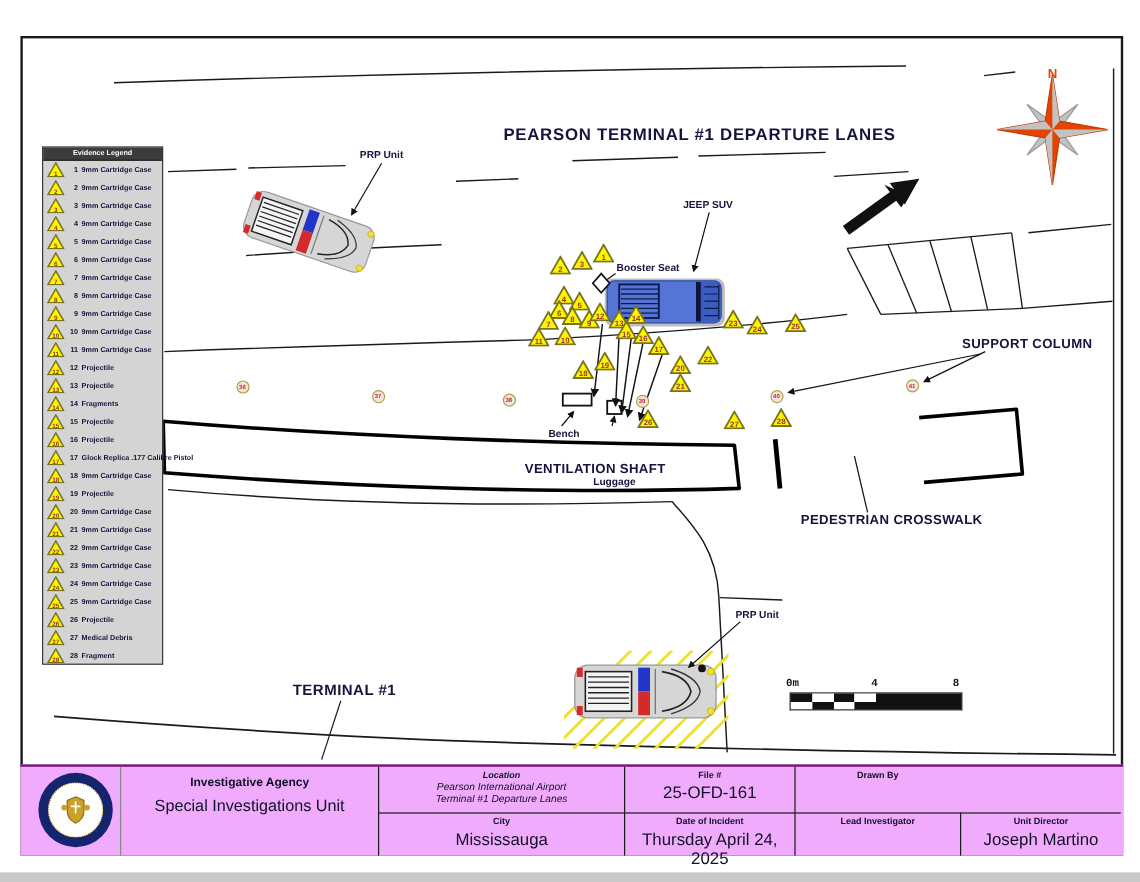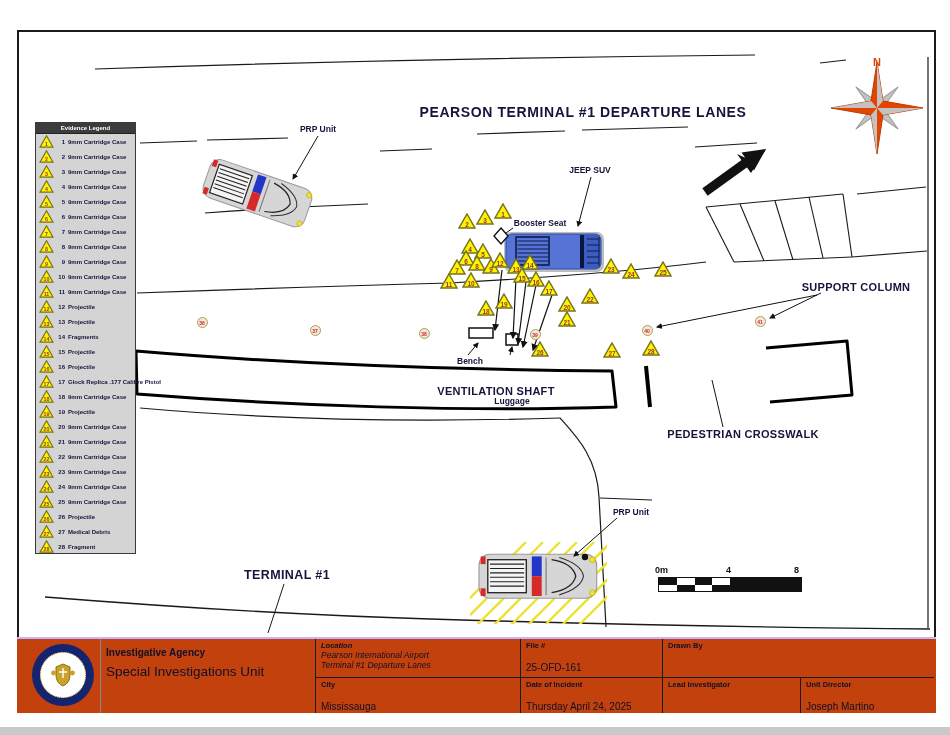--- a/index.html
+++ b/index.html
@@ -32,27 +32,27 @@
   .col-marker{position:absolute;z-index:6;width:11px;height:11px;border-radius:50%;
         border:1px solid #a8a83a;background:#f7e3e3;color:#c03030;font-size:5px;
         line-height:10px;text-align:center;font-weight:bold;box-sizing:border-box;}
   
   #scalebar{position:absolute;left:658px;top:577px;width:142px;height:13px;
         border:1px solid #111;box-sizing:content-box;z-index:7;background:#fff;}
   .sb-row{display:flex;height:6.5px;}
   .sb-row span{display:block;height:100%;}
   .sb-b{background:#111;} .sb-w{background:#fff;}
   .sb-c{width:17.75px;} .sb-half{width:71px;}
-  .sb-lab{position:absolute;font-size:9px;font-weight:bold;color:#111;z-index:7;}
+  .sb-lab{position:absolute;font-size:9px;font-weight:bold;color:#111;z-index:7;font-family:Liberation Mono, monospace;}
   
-  #tblock{position:absolute;left:17px;top:637px;width:919px;height:76px;background:#c2410c;
-        border-top:2px solid #c4b5fd;box-sizing:border-box;z-index:8;}
+  #tblock{position:absolute;left:17px;top:637px;width:919px;height:76px;background:#f0abfc;
+        border-top:2px solid #701a75;box-sizing:border-box;z-index:8;text-align:center;}
   .tb-cell{position:absolute;box-sizing:border-box;padding:2px 5px;}
   .tb-label{font-size:7.5px;font-weight:bold;color:#101028;}
-  .tb-value{font-size:10px;color:#101028;margin-top:12px;}
+  .tb-value{font-size:14px;color:#101028;margin-top:2px;}
   .tb-value2{font-size:8.5px;color:#101028;line-height:10px;}
   .bl{border-left:1.5px solid #1a1a1a;}
   .bt{border-top:1.5px solid #1a1a1a;}
   #agency-bold{font-size:10px;font-weight:bold;color:#101028;margin:6px 0 6px 0;}
   #agency-name{font-size:13.5px;color:#101028;}
   #badge{position:absolute;left:32px;top:644px;width:62px;height:62px;border-radius:50%;
         background:#14246e;z-index:9;display:flex;align-items:center;justify-content:center;}
   #badge-inner{width:44px;height:44px;border-radius:50%;background:#fff;
         border:1px dotted #c9a227;display:flex;align-items:center;justify-content:center;}
   #bottom-strip{position:absolute;left:0;top:727px;width:950px;height:8px;background:#c9c9c9;}

